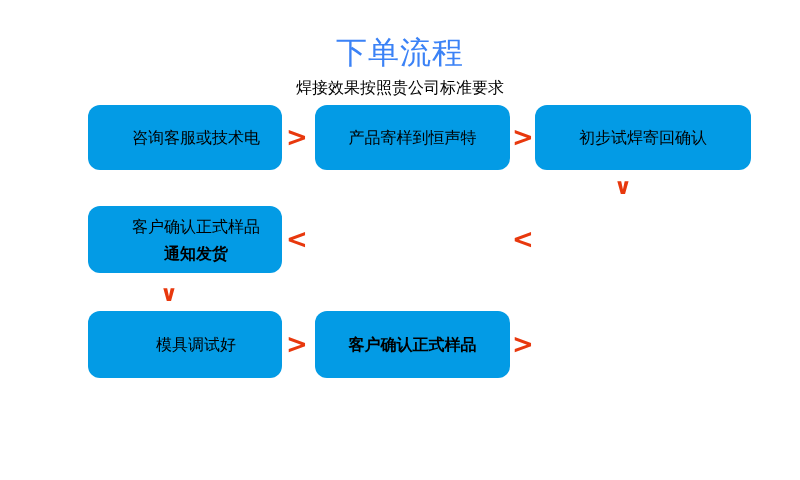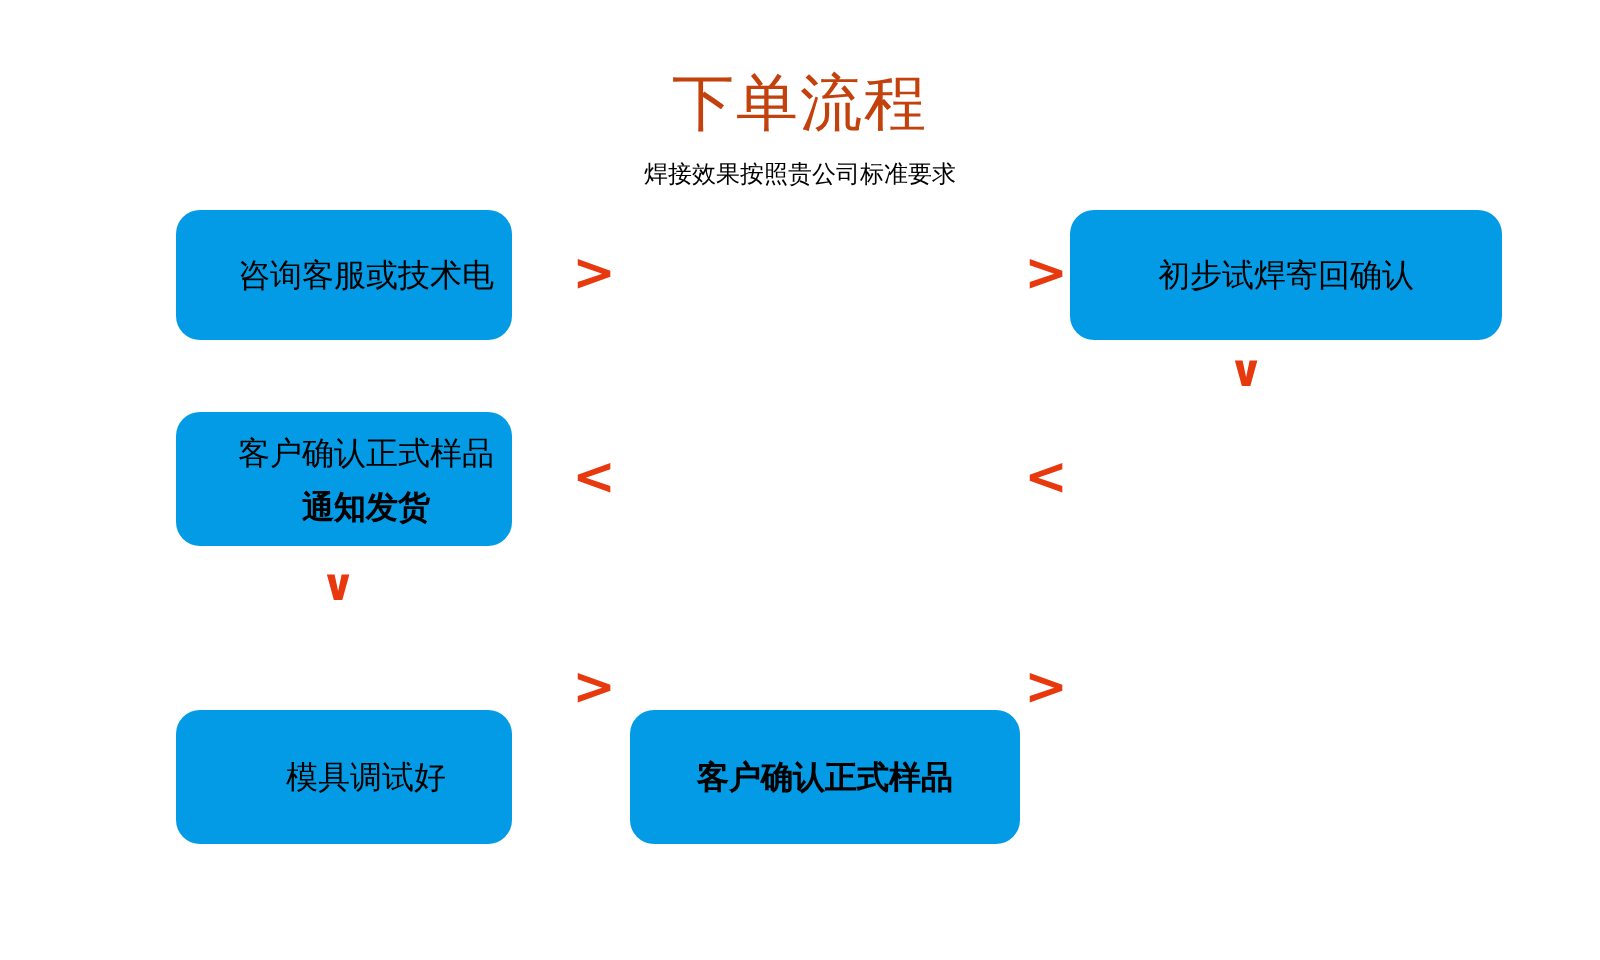--- a/index.html
+++ b/index.html
@@ -22,31 +22,31 @@
 
   
   .chart-title {
     position: absolute;
     left: 0;
     top: 33px;
     width: 800px;
     text-align: center;
     font-size: 31px;
     line-height: 38px;
-    color: #c2410c;
+    color: #3b82f6;
     letter-spacing: 1px;
     white-space: nowrap;
   }
   .chart-subtitle {
     position: absolute;
     left: 0;
     top: 78px;
     width: 800px;
     text-align: center;
-    font-size: 12px;
+    font-size: 16px;
     line-height: 19px;
     color: #000000;
     white-space: nowrap;
   }
 
   
   .node {
     position: absolute;
     background: #039BE5;
     border-radius: 12px;
@@ -59,23 +59,23 @@
     line-height: 27px;
     text-align: center;
     box-sizing: border-box;
     white-space: nowrap;
   }
   .node .line2 { display: block; font-weight: bold; }
 
   
   .r1 { top: 105px; height: 65px; }
   .r2 { top: 206px; height: 67px; }
-  .r3 { top: 311px; height: 67px; margin-top: 44px; }
+  .r3 { top: 311px; height: 67px; }
 
-  .c1 { left: 88px;  width: 168px; padding-left: 22px; }
+  .c1 { left: 88px;  width: 194px; padding-left: 22px; }
   .c2 { left: 315px; width: 195px; }
   .c3 { left: 535px; width: 216px; }
 
   
   .conn {
     position: absolute;
     color: #E8380D;
     font-weight: bold;
     line-height: 1;
     text-align: center;
@@ -113,20 +113,23 @@
   <div class="chart-title">下单流程</div>
 
   <div class="chart-subtitle">焊接效果按照贵公司标准要求</div>
 
   <div class="node r1 c1">
     <span>咨询客服或技术电</span>
   </div>
 
   <div class="conn conn-h h-r1-a">&gt;</div>
 
+  <div class="node r1 c2">
+    <span>产品寄样到恒声特</span>
+  </div>
 
   <div class="conn conn-h h-r1-b">&gt;</div>
 
   <div class="node r1 c3">
     <span>初步试焊寄回确认</span>
   </div>
 
   <div class="conn conn-v v-right">∨</div>
 
   <div class="node r2 c1">

